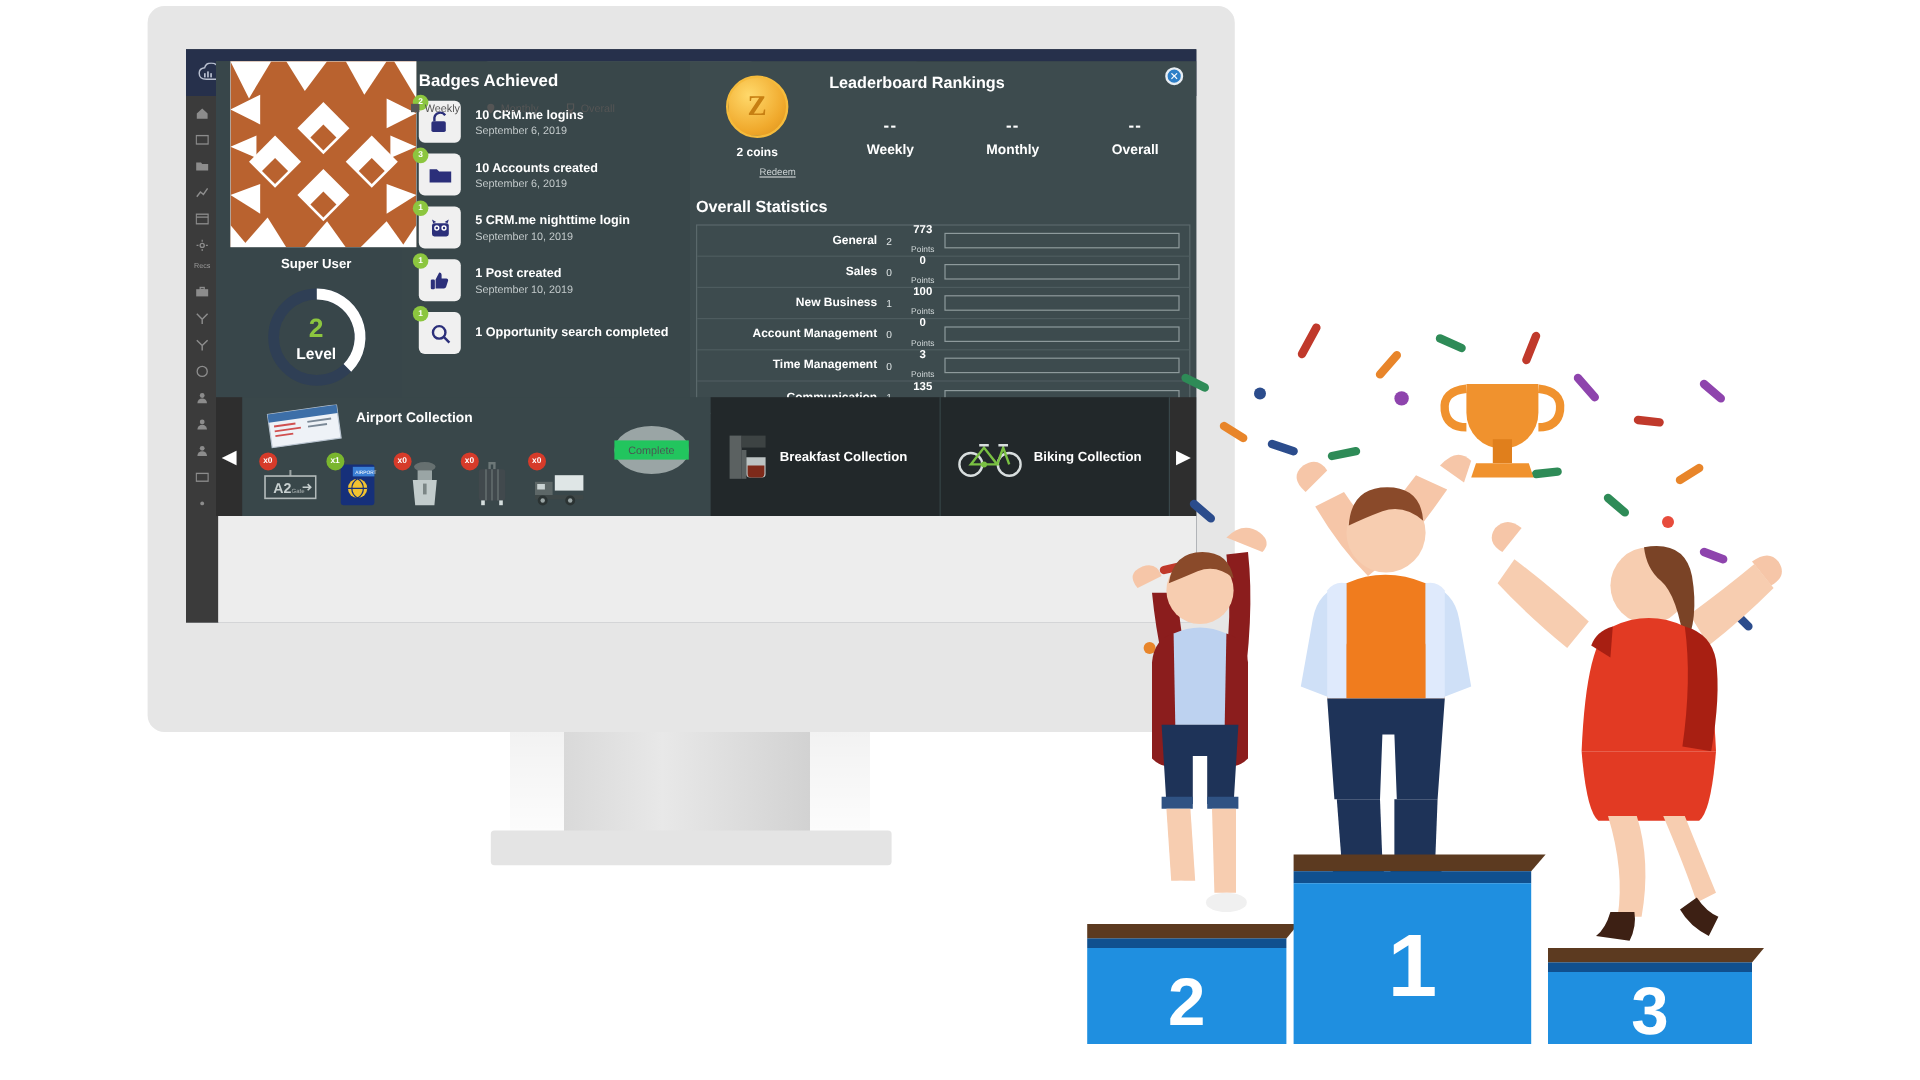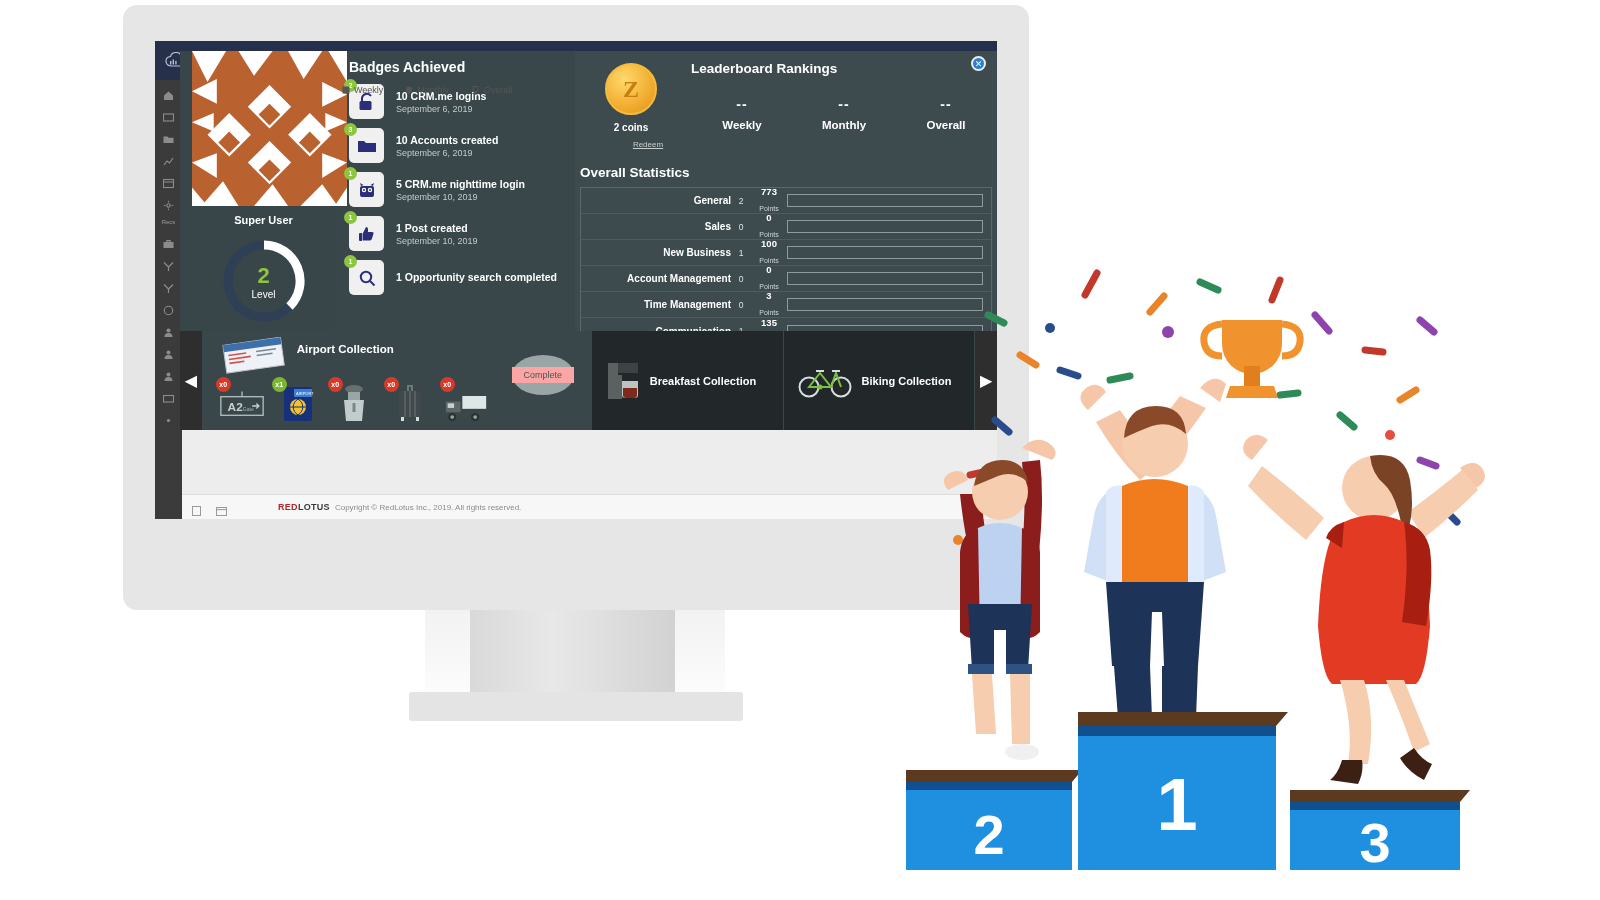--- a/index.html
+++ b/index.html
@@ -63,21 +63,21 @@
   
   .profile-col { width: 155px; position: absolute; left: 0; top: 0; bottom: 0;
                  background: #38464a; padding-left: 12px; }
   .avatar-big { width: 155px; height: 155px; background: #ffffff; position: relative; overflow: hidden; }
   .profile-name { text-align: center; color: #fff; font-size: 11px; font-weight: bold;
                   margin-top: 8px; }
   .ring-wrap { margin: 12px auto 0; width: 86px; height: 86px; position: relative; }
   .ring-num { position: absolute; inset: 0; display: flex; flex-direction: column;
               align-items: center; justify-content: center; }
   .ring-num b { color: #8cc63f; font-size: 22px; }
-  .ring-num span { color: #fff; font-size: 10px; font-weight: normal; }
+  .ring-num span { color: #fff; font-size: 13px; font-weight: bold; }
 
   
   .badges-col { position: absolute; left: 155px; top: 0; right: 0; bottom: 0; padding: 8px 0 0 14px; }
   .badges-title { color: #fff; font-size: 14px; font-weight: bold; margin-bottom: 9px; }
   .badge-row { display: flex; align-items: center; gap: 12px; margin-bottom: 9px; }
   .badge-ico { width: 35px; height: 35px; background: #f0f0f0; border-radius: 5px;
                position: relative; display: flex; align-items: center; justify-content: center;
                color: #2b2f7a; flex: none; }
   .badge-count { position: absolute; top: -5px; left: -5px; width: 13px; height: 13px;
                  border-radius: 50%; background: #8cc63f; color: #fff; font-size: 7px;
@@ -126,21 +126,21 @@
   .items-row { position: absolute; left: 18px; top: 52px; display: flex; gap: 12px; align-items: flex-end; }
   .item-slot { position: relative; width: 44px; height: 40px; display: flex;
                align-items: flex-end; justify-content: center; }
   .xbadge { position: absolute; top: -6px; left: -4px; background: #d63b2a; color: #fff;
             font-size: 7px; border-radius: 50%; width: 15px; height: 15px; display: flex;
             align-items: center; justify-content: center; font-weight: bold; z-index: 3; }
   .xbadge.green { background: #7ab62e; }
   .complete-btn { position: absolute; right: 18px; top: 24px; width: 62px; height: 40px;
                   border-radius: 50%; background: #9aa5a5; display: flex; align-items: center;
                   justify-content: center; }
-  .complete-lbl { background: #fca5a5; color: #4b5553; font-size: 9px; padding: 3px 7px;
+  .complete-lbl { background: #22c55e; color: #4b5553; font-size: 9px; padding: 3px 7px;
                   width: 62px; text-align: center; }
   .car-small { width: 194px; background: #22282a; display: flex; align-items: center;
                gap: 10px; padding-left: 14px; border-right: 1px solid #39474a; }
   .car-small .ct { color: #fff; font-size: 11px; font-weight: bold; }
 
   #close-x { position: absolute; right: 11px; top: 5px; width: 15px; height: 15px;
              border-radius: 50%; background: #2e7fc7; border: 2px solid #e8eef4; color: #fff;
              display: flex; align-items: center; justify-content: center; font-size: 9px;
              z-index: 20; }
   .tabs-row { position: absolute; left: 160px; top: 5px; display: flex; gap: 22px; z-index: 1; }
@@ -306,35 +306,20 @@
             <span>Monthly</span>
           </span>
           <span class="tab-it">
             <svg width="9" height="9" viewBox="0 0 9 9">
                 <path d="M2 0.5 h5 v3 a2.5 2.5 0 0 1 -5 0z M4 6 h1 v2 h-1z M2.5 8 h4" fill="none" stroke="#555" stroke-width="1"></path>
               </svg>
             <span>Overall</span>
           </span>
         </div>
 
-        <div class="crm-footer">
-          <span class="foot-ico"><svg width="9" height="10" viewBox="0 0 9 10">
-                <rect x="0.5" y="0.5" width="8" height="9" fill="none" stroke="#9a9a9a"></rect>
-              </svg></span>
-          <span class="foot-ico"><svg width="11" height="9" viewBox="0 0 11 9">
-                <rect x="0.5" y="0.5" width="10" height="8" fill="none" stroke="#9a9a9a"></rect>
-                <path d="M0.5 2.6 H10.5" stroke="#9a9a9a"></path>
-              </svg></span>
-          <span style="display:flex;gap:5px;align-items:baseline;margin-left:38px">
-            <span class="foot-red">
-              <span>RED</span><span style="color:#3a3a3a">LOTUS</span>
-            </span>
-            <span class="foot-txt">Copyright © RedLotus Inc., 2019. All rights reserved.</span>
-          </span>
-        </div>
       </div>
     </div>
 
     <div id="overlay">
       <div id="close-x">✕</div>
 
       <div class="ov-left">
         <div class="profile-col">
           <div class="avatar-big">
             <svg width="155" height="155" viewBox="0 0 100 100">

